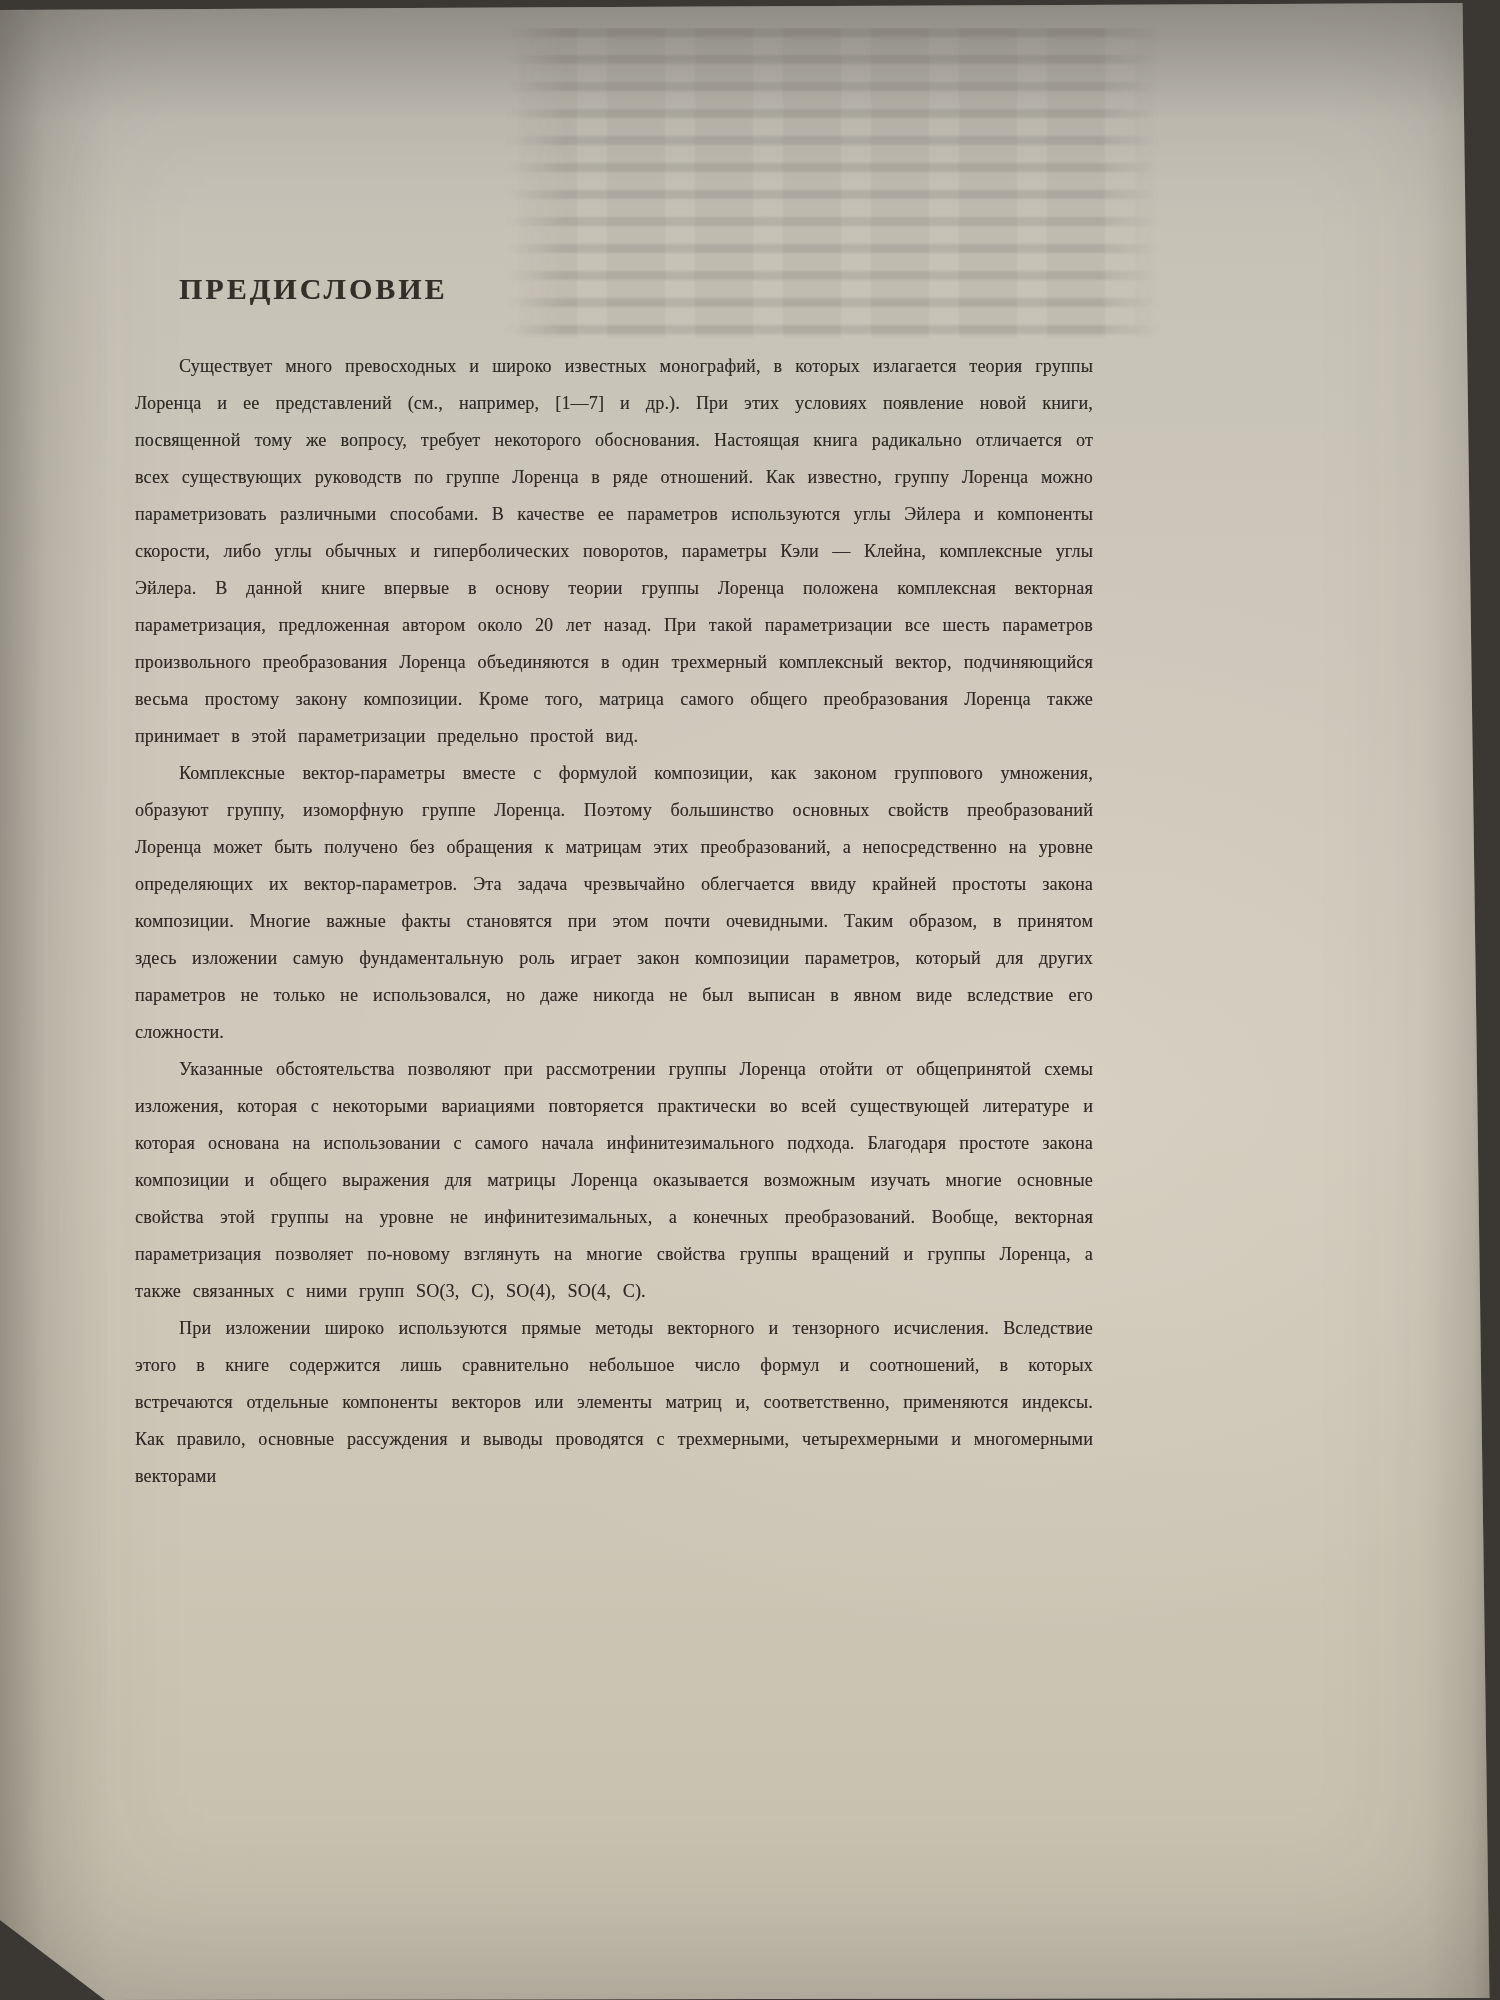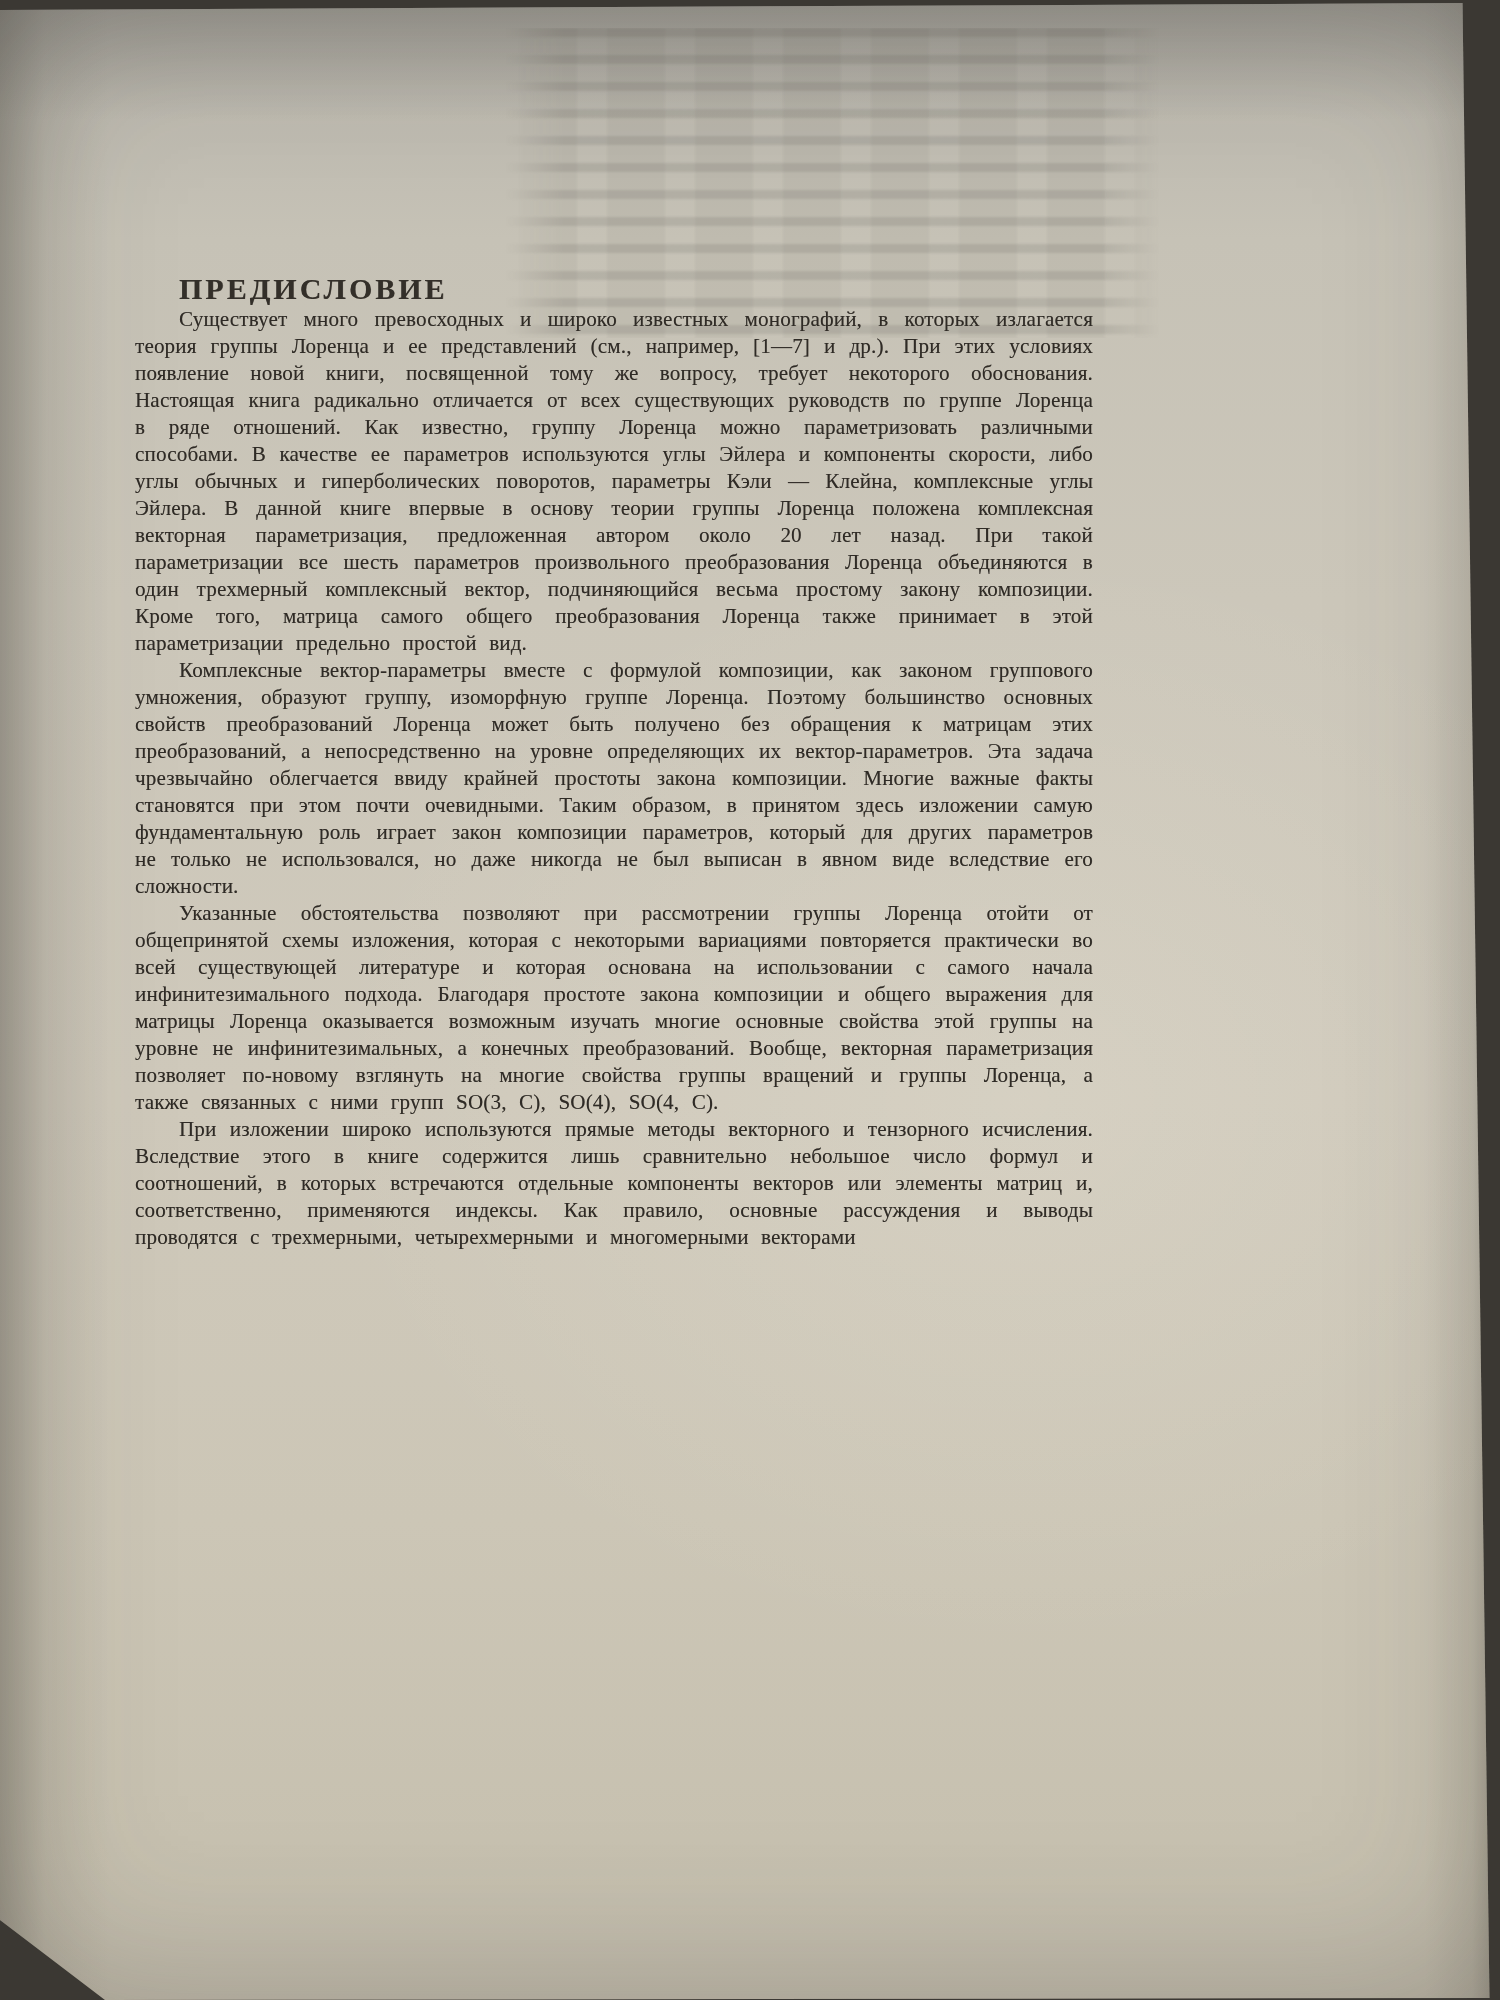--- a/index.html
+++ b/index.html
@@ -64,22 +64,23 @@
   }
   .title {
     margin: 0 0 0 44px;
     font-size: 30px;
     font-weight: bold;
     letter-spacing: 3px;
     color: #332f29;
     text-shadow: 0.3px 0.3px 0 rgba(50,45,38,0.45);
   }
   .body {
-    font-size: 21px;
-    line-height: 27px;
+    margin-top: 42px;
+    font-size: 18px;
+    line-height: 37px;
     text-align: justify;
     word-spacing: 7px;
     letter-spacing: 0.2px;
     hyphens: auto;
     text-shadow: 0.25px 0.25px 0 rgba(50,45,38,0.45);
   }
   .body p {
     margin: 0;
     text-indent: 44px;
   }

